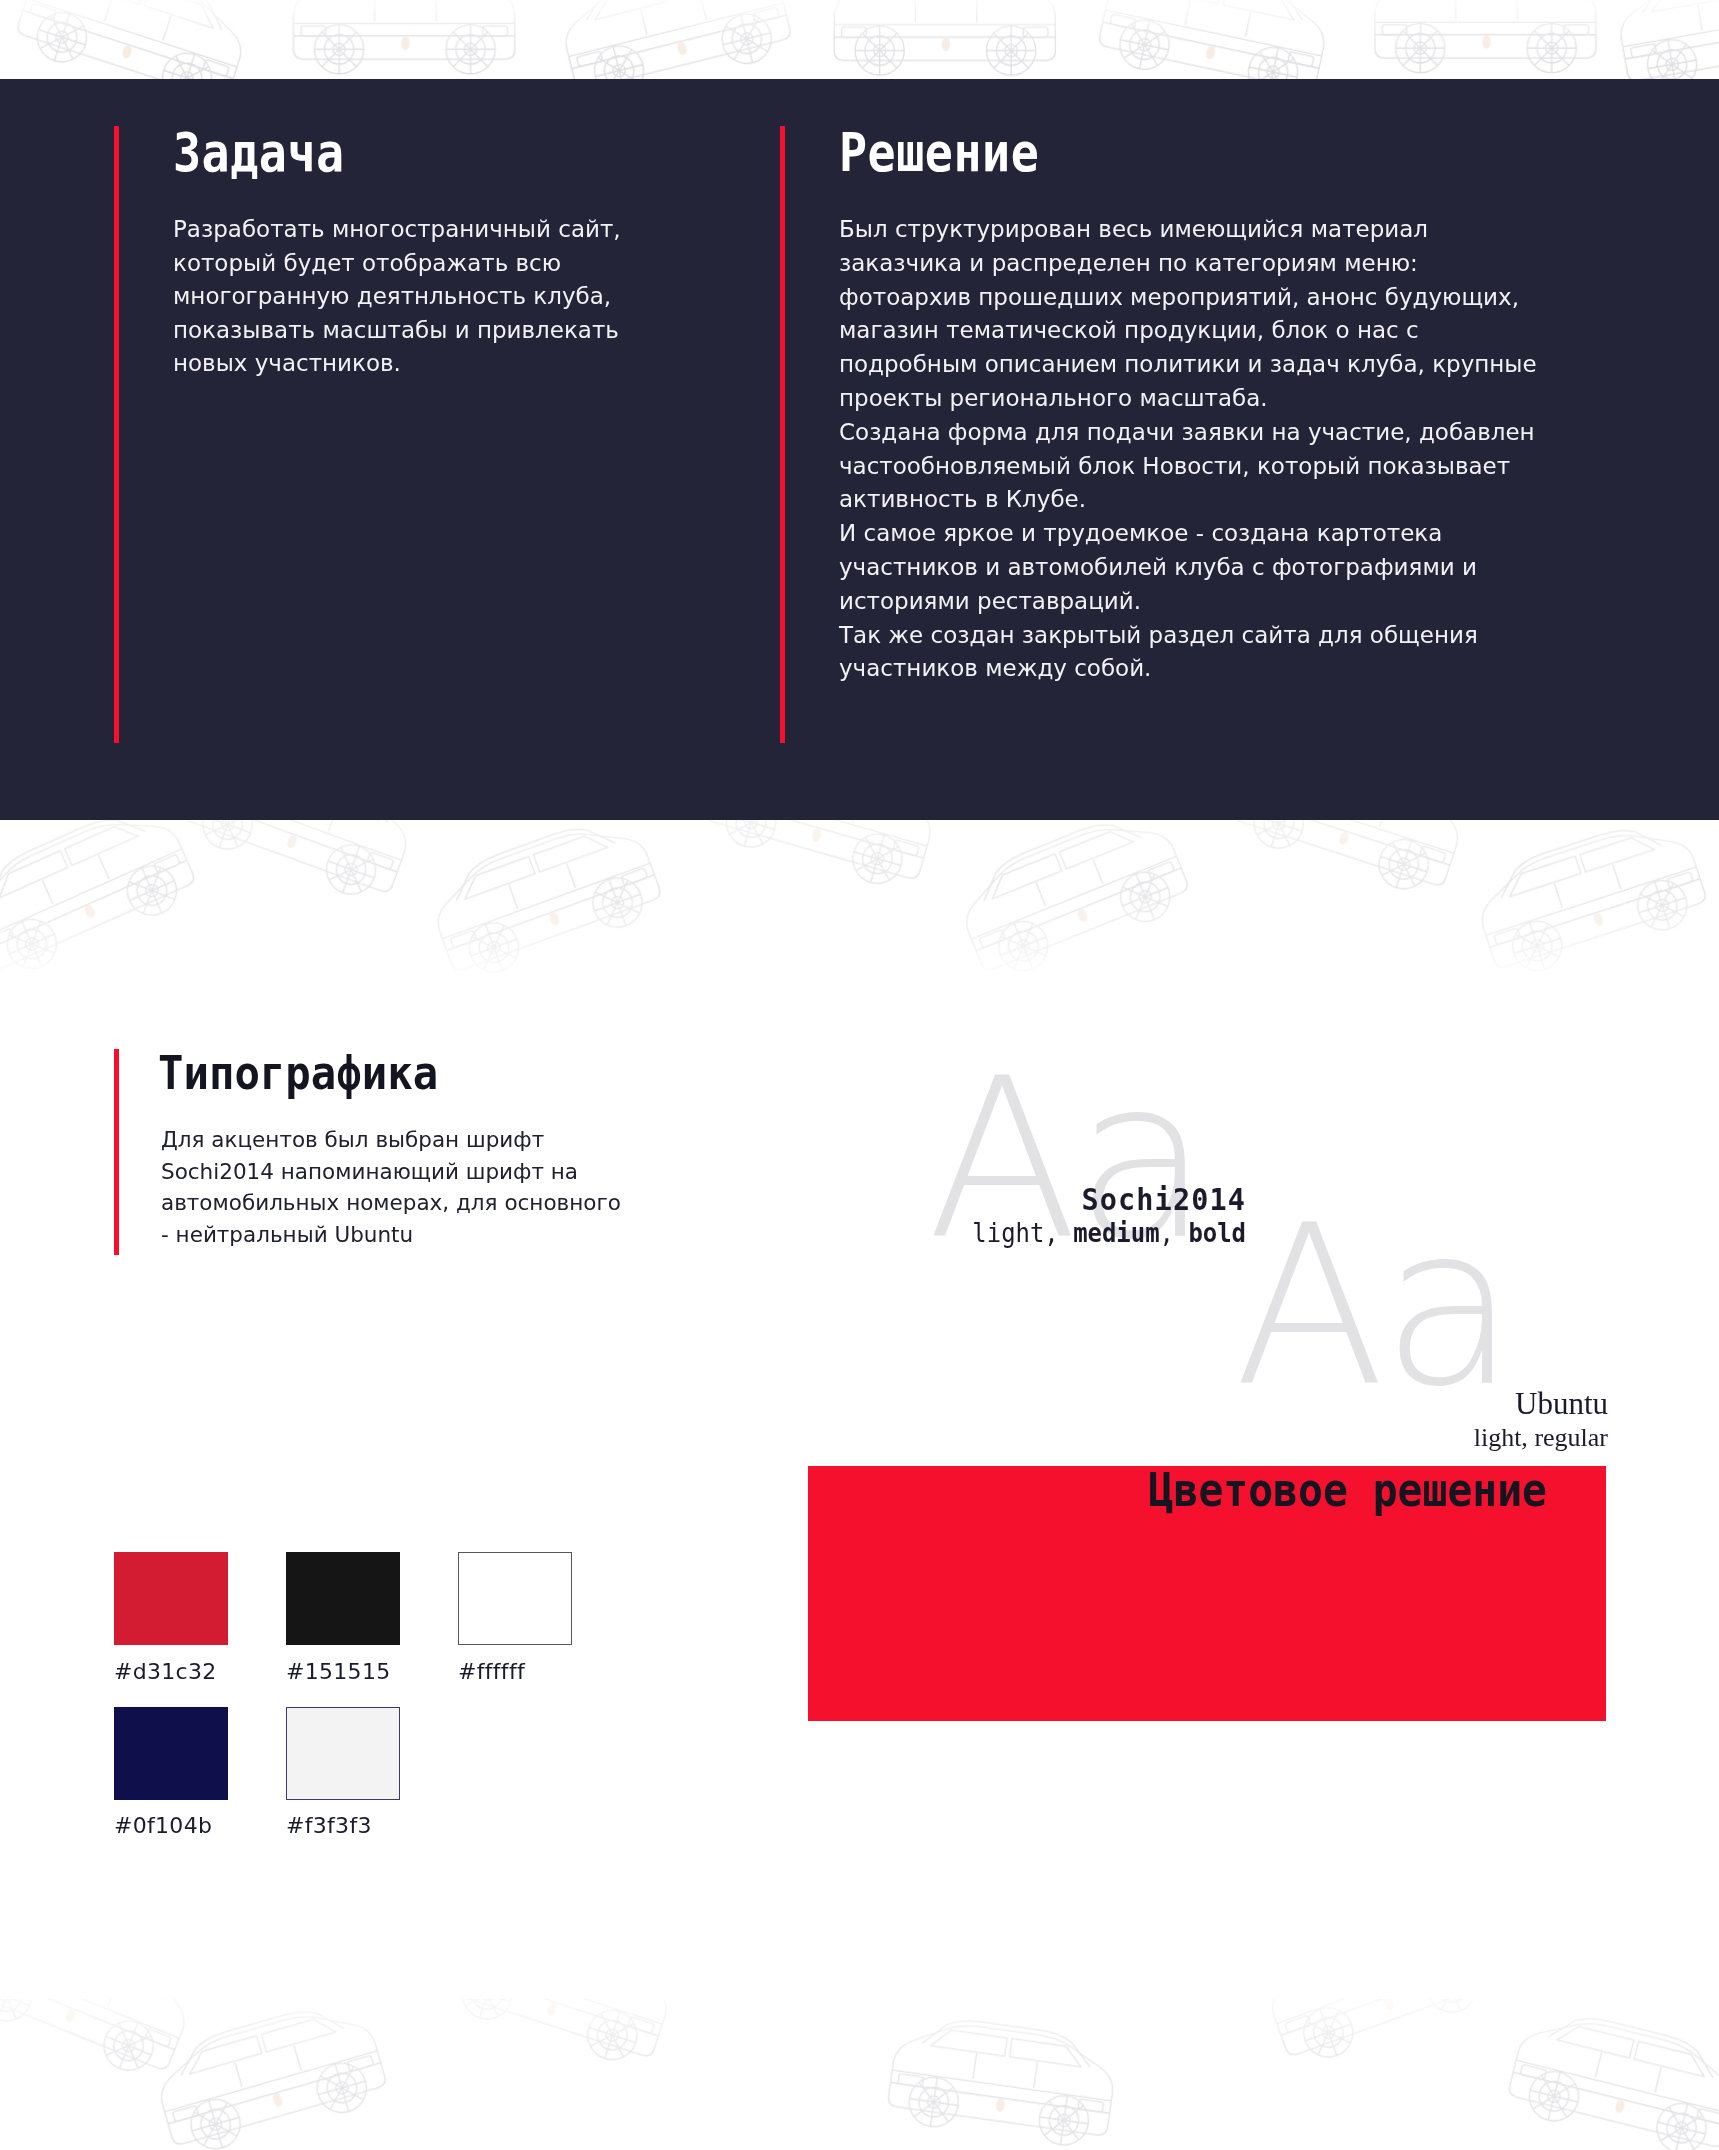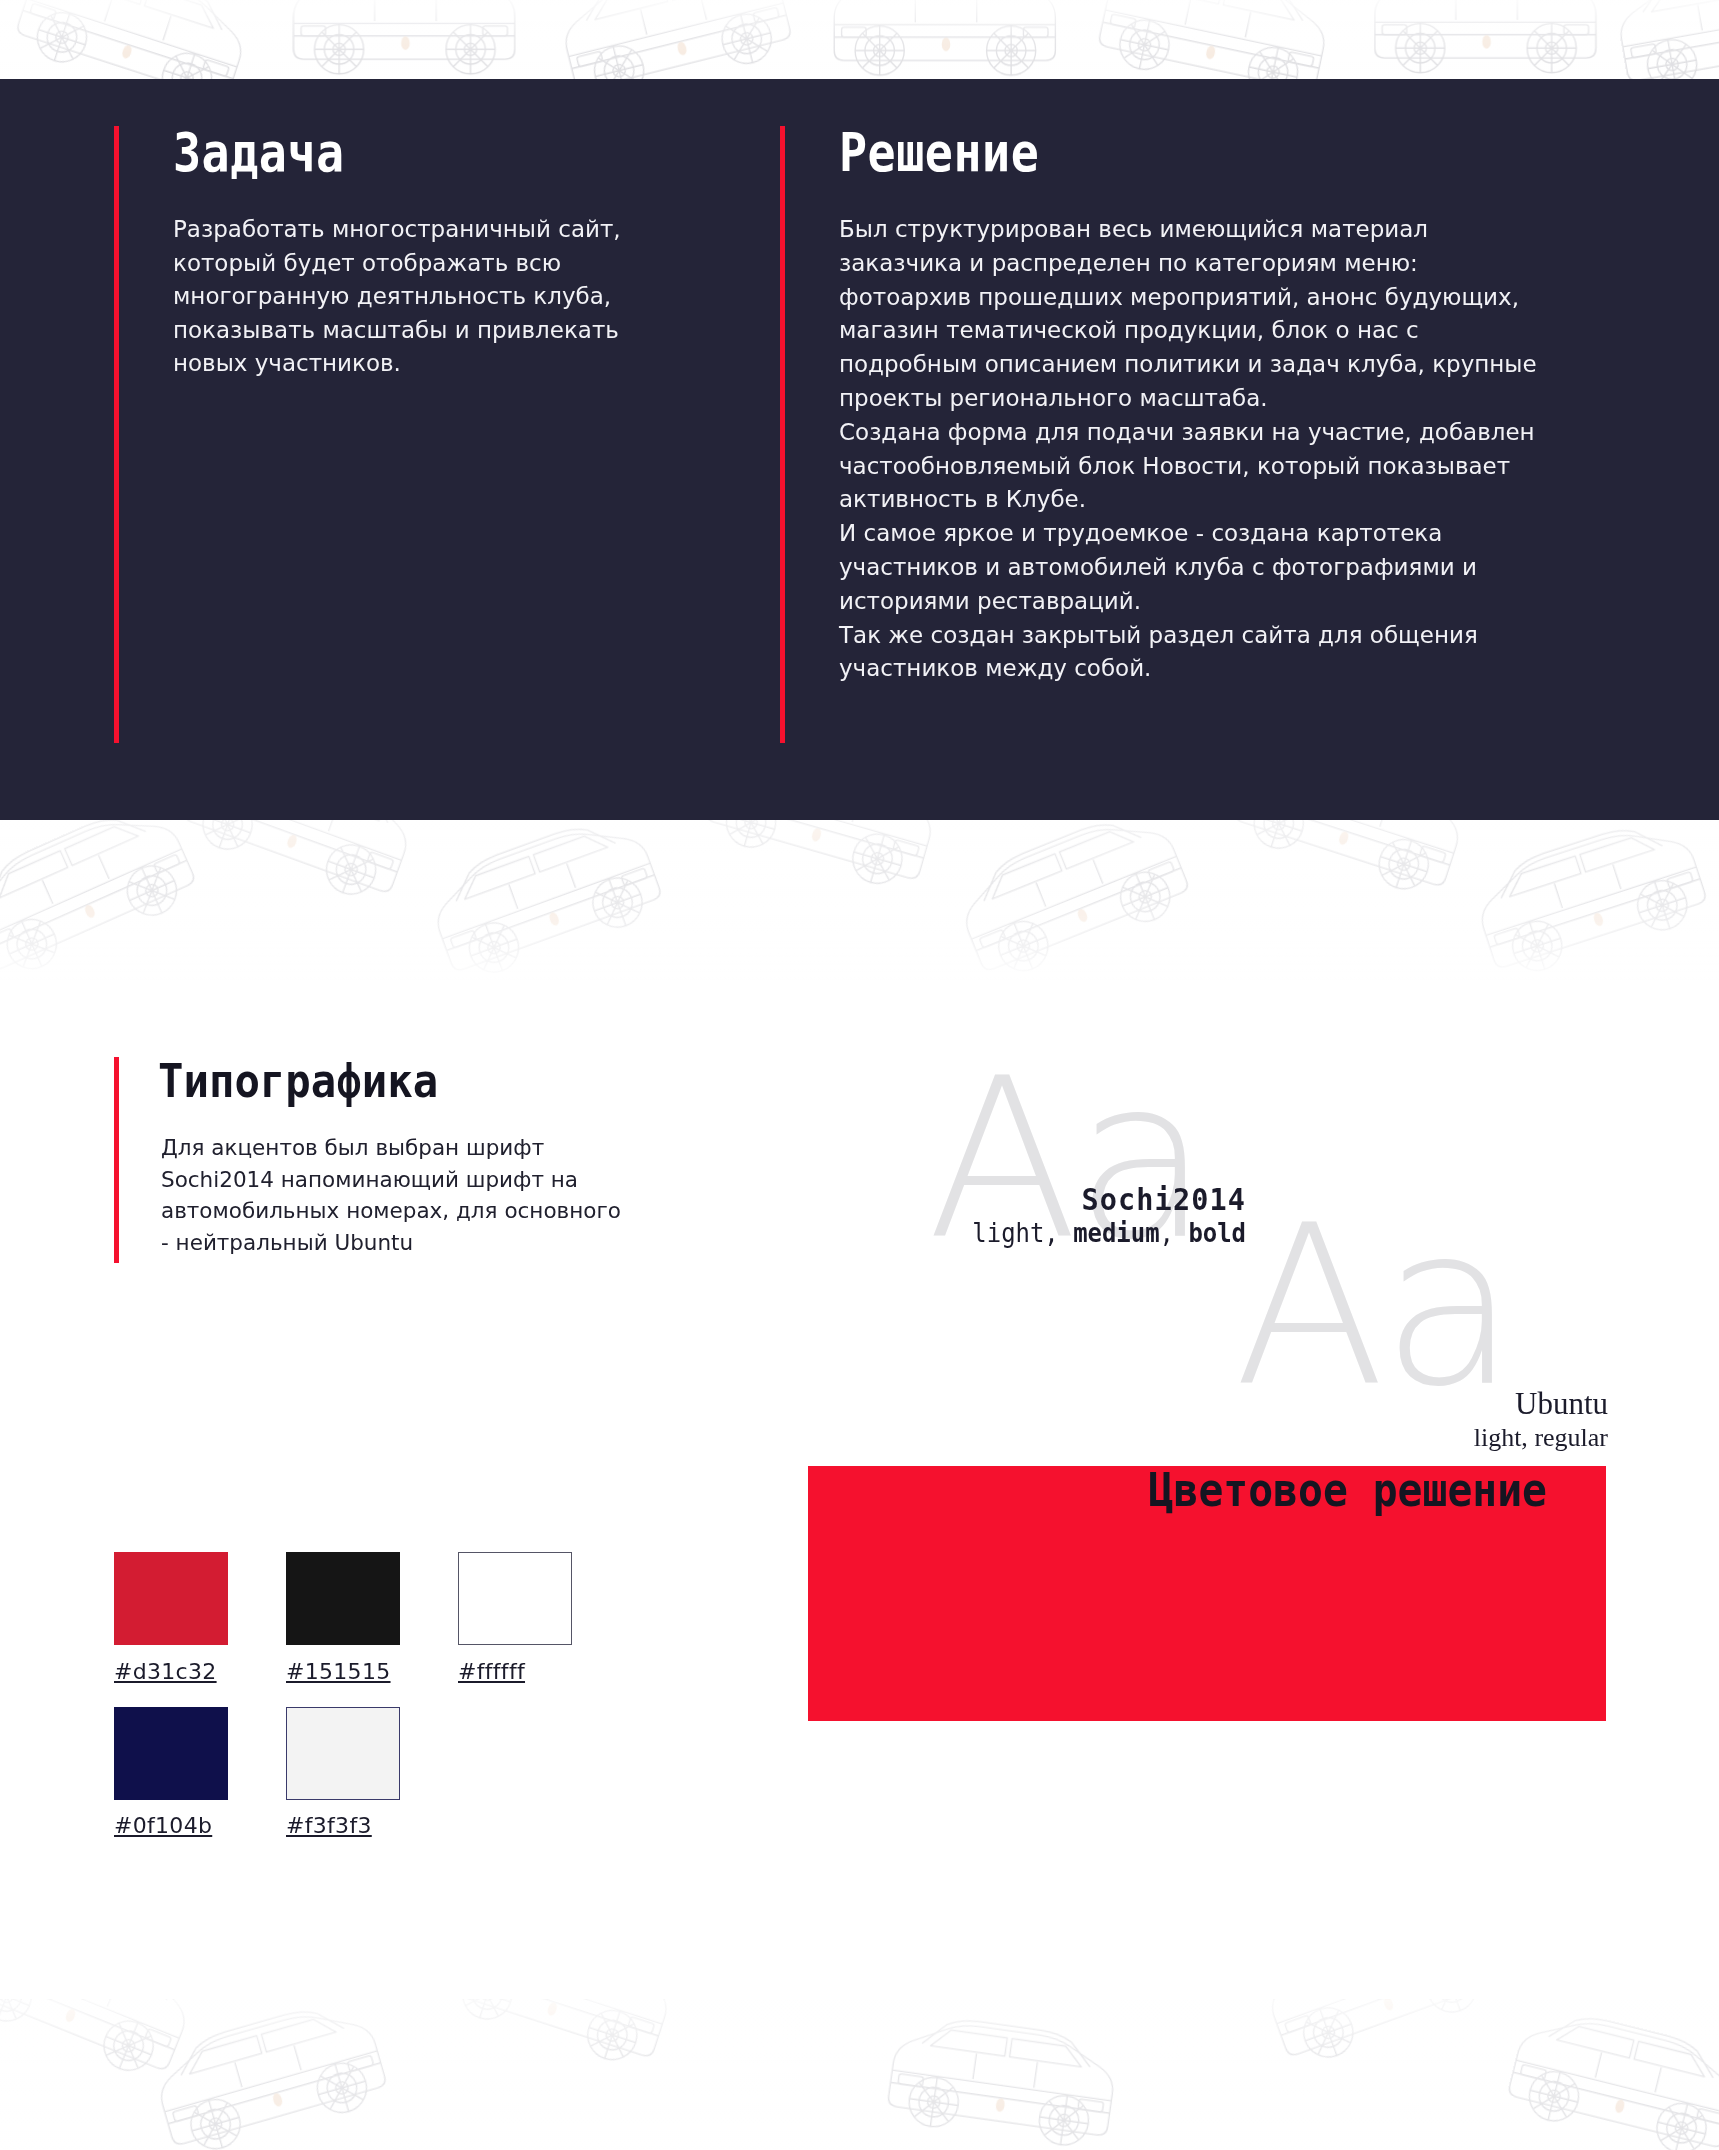--- a/index.html
+++ b/index.html
@@ -106,21 +106,21 @@
     width: 1720px;
     height: 1018px;
     background: #ffffff;
     z-index: 5;
   }
 
   
   .typo-block {
     position: absolute;
     left: 114px;
-    top: 76px;
+    top: 68px;
     width: 626px;
   }
   .typo-block .inner { padding-left: 44px; }
 
   .typo-head {
     font-family: "DejaVu Sans Mono", "Liberation Mono", monospace;
     font-weight: bold;
     color: #151521;
     font-size: 47px;
     line-height: 1.0;
@@ -207,21 +207,20 @@
     display: block;
   }
   .swatch.bordered { border: 1.2px solid #555566; }
   .swatch.bordered-blue { border: 1.2px solid #3a3a6a; }
   .swatch-label {
     display: block;
     margin-top: 13.5px;
     font-size: 22px;
     color: #1b1b2b;
     letter-spacing: 0.3px;
-    text-decoration: underline;
   }
 
   
   .color-block {
     position: absolute;
     right: 114px;
     top: 485px;
     width: 798px;
     text-align: right;
   }

